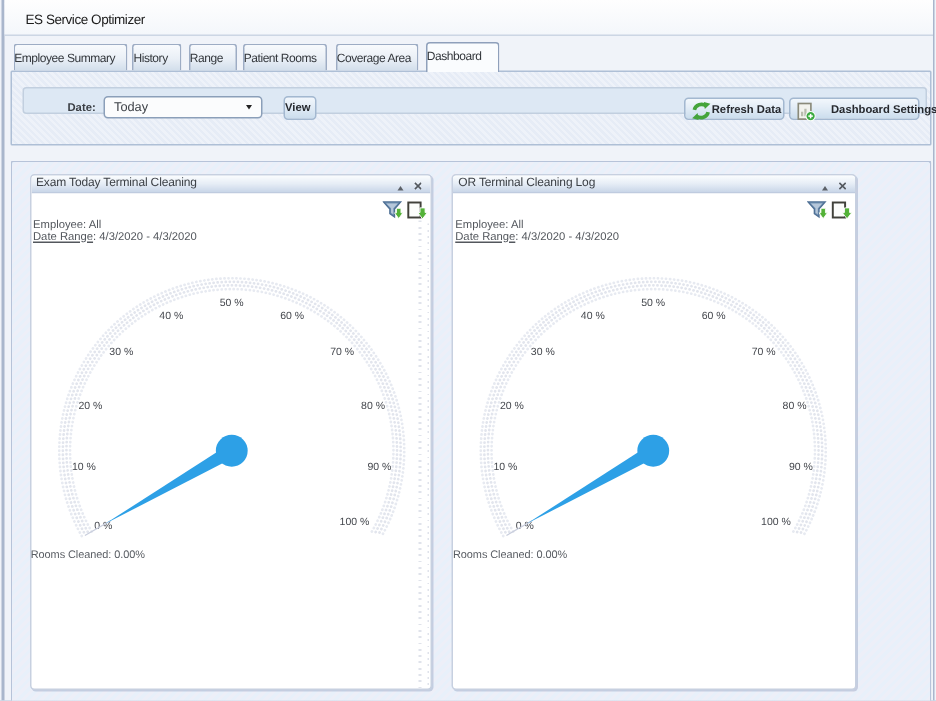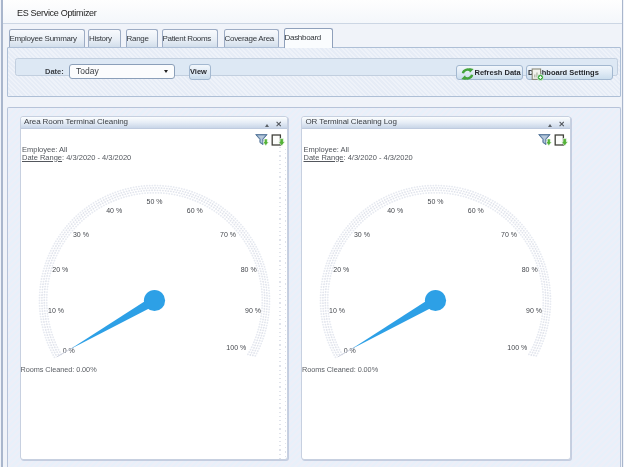--- a/index.html
+++ b/index.html
@@ -19,21 +19,21 @@
   border:1px solid #c2cfdf;border-radius:2.5px}
 .lbl-date {position:absolute;left:29.5px;top:8px;font-size:7.5px;font-weight:bold;color:#3a3e44}
 .combo {position:absolute;left:53.5px;top:5px;width:106px;height:15px;background:#fbfcfd;
   border:1px solid #8b9fb9;border-radius:3px;font-size:8.5px;color:#3c4046;line-height:13.5px;padding-left:6px}
 .combo .arr {position:absolute;right:6px;top:5.5px;width:0;height:0;
   border-left:2.8px solid transparent;border-right:2.8px solid transparent;border-top:3.6px solid #222}
 .btn {position:absolute;height:15.5px;background:linear-gradient(#f2f7fc,#e2ecf6 45%,#cbdded);
   border:1px solid #a3b8d0;border-radius:3px;font-size:7.5px;font-weight:bold;color:#26292e;text-align:left;white-space:nowrap}
 .btn-view {left:173.5px;top:5.5px;width:21.5px;line-height:14px;padding-right:3px}
 .btn-rd {left:440px;top:6px;width:67px;line-height:14.5px;padding-left:18px}
-.btn-ds {left:510.5px;top:6px;width:87px;line-height:14.5px;padding-left:1px}
+.btn-ds {left:510.5px;top:6px;width:87px;line-height:14.5px;padding-left:27px}
 .dash {position:absolute;left:7px;top:106.5px;width:613.5px;height:361px;
   background:repeating-linear-gradient(135deg,#e8f0fa 0 2.2px,#edeff8 2.2px 4.4px);
   border:1px solid #b7c3d9;border-radius:2px 2px 0 0;border-bottom:none}
 .panel {position:absolute;top:8.5px;height:343.5px;background:#fff;border:1px solid #c7d0e0;
   border-radius:3px;box-shadow:1px 1px 0 rgba(150,165,195,0.45)}
 .phead {position:absolute;left:0;top:0;right:0;height:12px;border-radius:2.5px 2.5px 0 0;
   background:linear-gradient(#fbfdfe,#e6edf6 50%,#c9d6e8);border-bottom:1px solid #bfcbdf}
 .ptitle {position:absolute;left:3.5px;top:0;font-size:8px;letter-spacing:-0.1px;color:#3c4046}
 .ptext {position:absolute;left:1.5px;top:28.5px;font-size:7.5px;color:#53575d;line-height:8px}
 .pcap {position:absolute;left:0;right:0;top:247.5px;text-align:left;font-size:7.3px;letter-spacing:-0.05px;color:#5a5e64}
@@ -68,21 +68,21 @@
           <circle cx="9.4" cy="9.4" r="3.1" fill="#3aa93f" stroke="#fff" stroke-width="0.7"></circle>
           <rect x="8.9" y="7.9" width="1" height="3" fill="#fff"></rect>
           <rect x="7.9" y="8.9" width="3" height="1" fill="#fff"></rect>
         </svg>Dashboard Settings</div>
   </div>
 </div>
 <div class="dash">
 
 <div class="panel" style="left:11.5px;width:268.5px">
   <div class="phead">
-        <span class="ptitle">Area Room Terminal Cleaning</span>
+        <span class="ptitle">Exam Today Terminal Cleaning</span>
         <div style="position:absolute;top:6.5px;right:18px;width:0;height:0;border-left:2.5px solid transparent;border-right:2.5px solid transparent;border-bottom:3px solid #5c6168"></div>
         <svg width="5.4" height="6" viewBox="0 0 5.4 6" style="position:absolute;top:4.2px;right:6px">
           <path d="M0.6 0.9 L4.8 5.1 M4.8 0.9 L0.6 5.1" stroke="#53585e" stroke-width="1.05"></path>
         </svg>
       </div>
   <svg width="14" height="12" viewBox="0 0 14 12" style="position:absolute;top:17px;right:18.5px">
         <polygon points="0.7,0.6 12.1,0.6 8.0,5.3 8.0,10.6 4.9,8.5 4.9,5.3" fill="#7494b5" stroke="#4f7095" stroke-width="0.9"></polygon>
         <polygon points="2.6,1.6 10.2,1.6 7.2,4.9 7.2,8.9 5.7,7.9 5.7,4.9" fill="#b6c7da"></polygon>
         <g stroke="#fff" stroke-width="0.55" fill="#54b238">
           <polygon points="9.3,4.9 12.3,4.9 12.3,7.9 13.6,7.9 10.8,11.7 8.0,7.9 9.3,7.9"></polygon>

